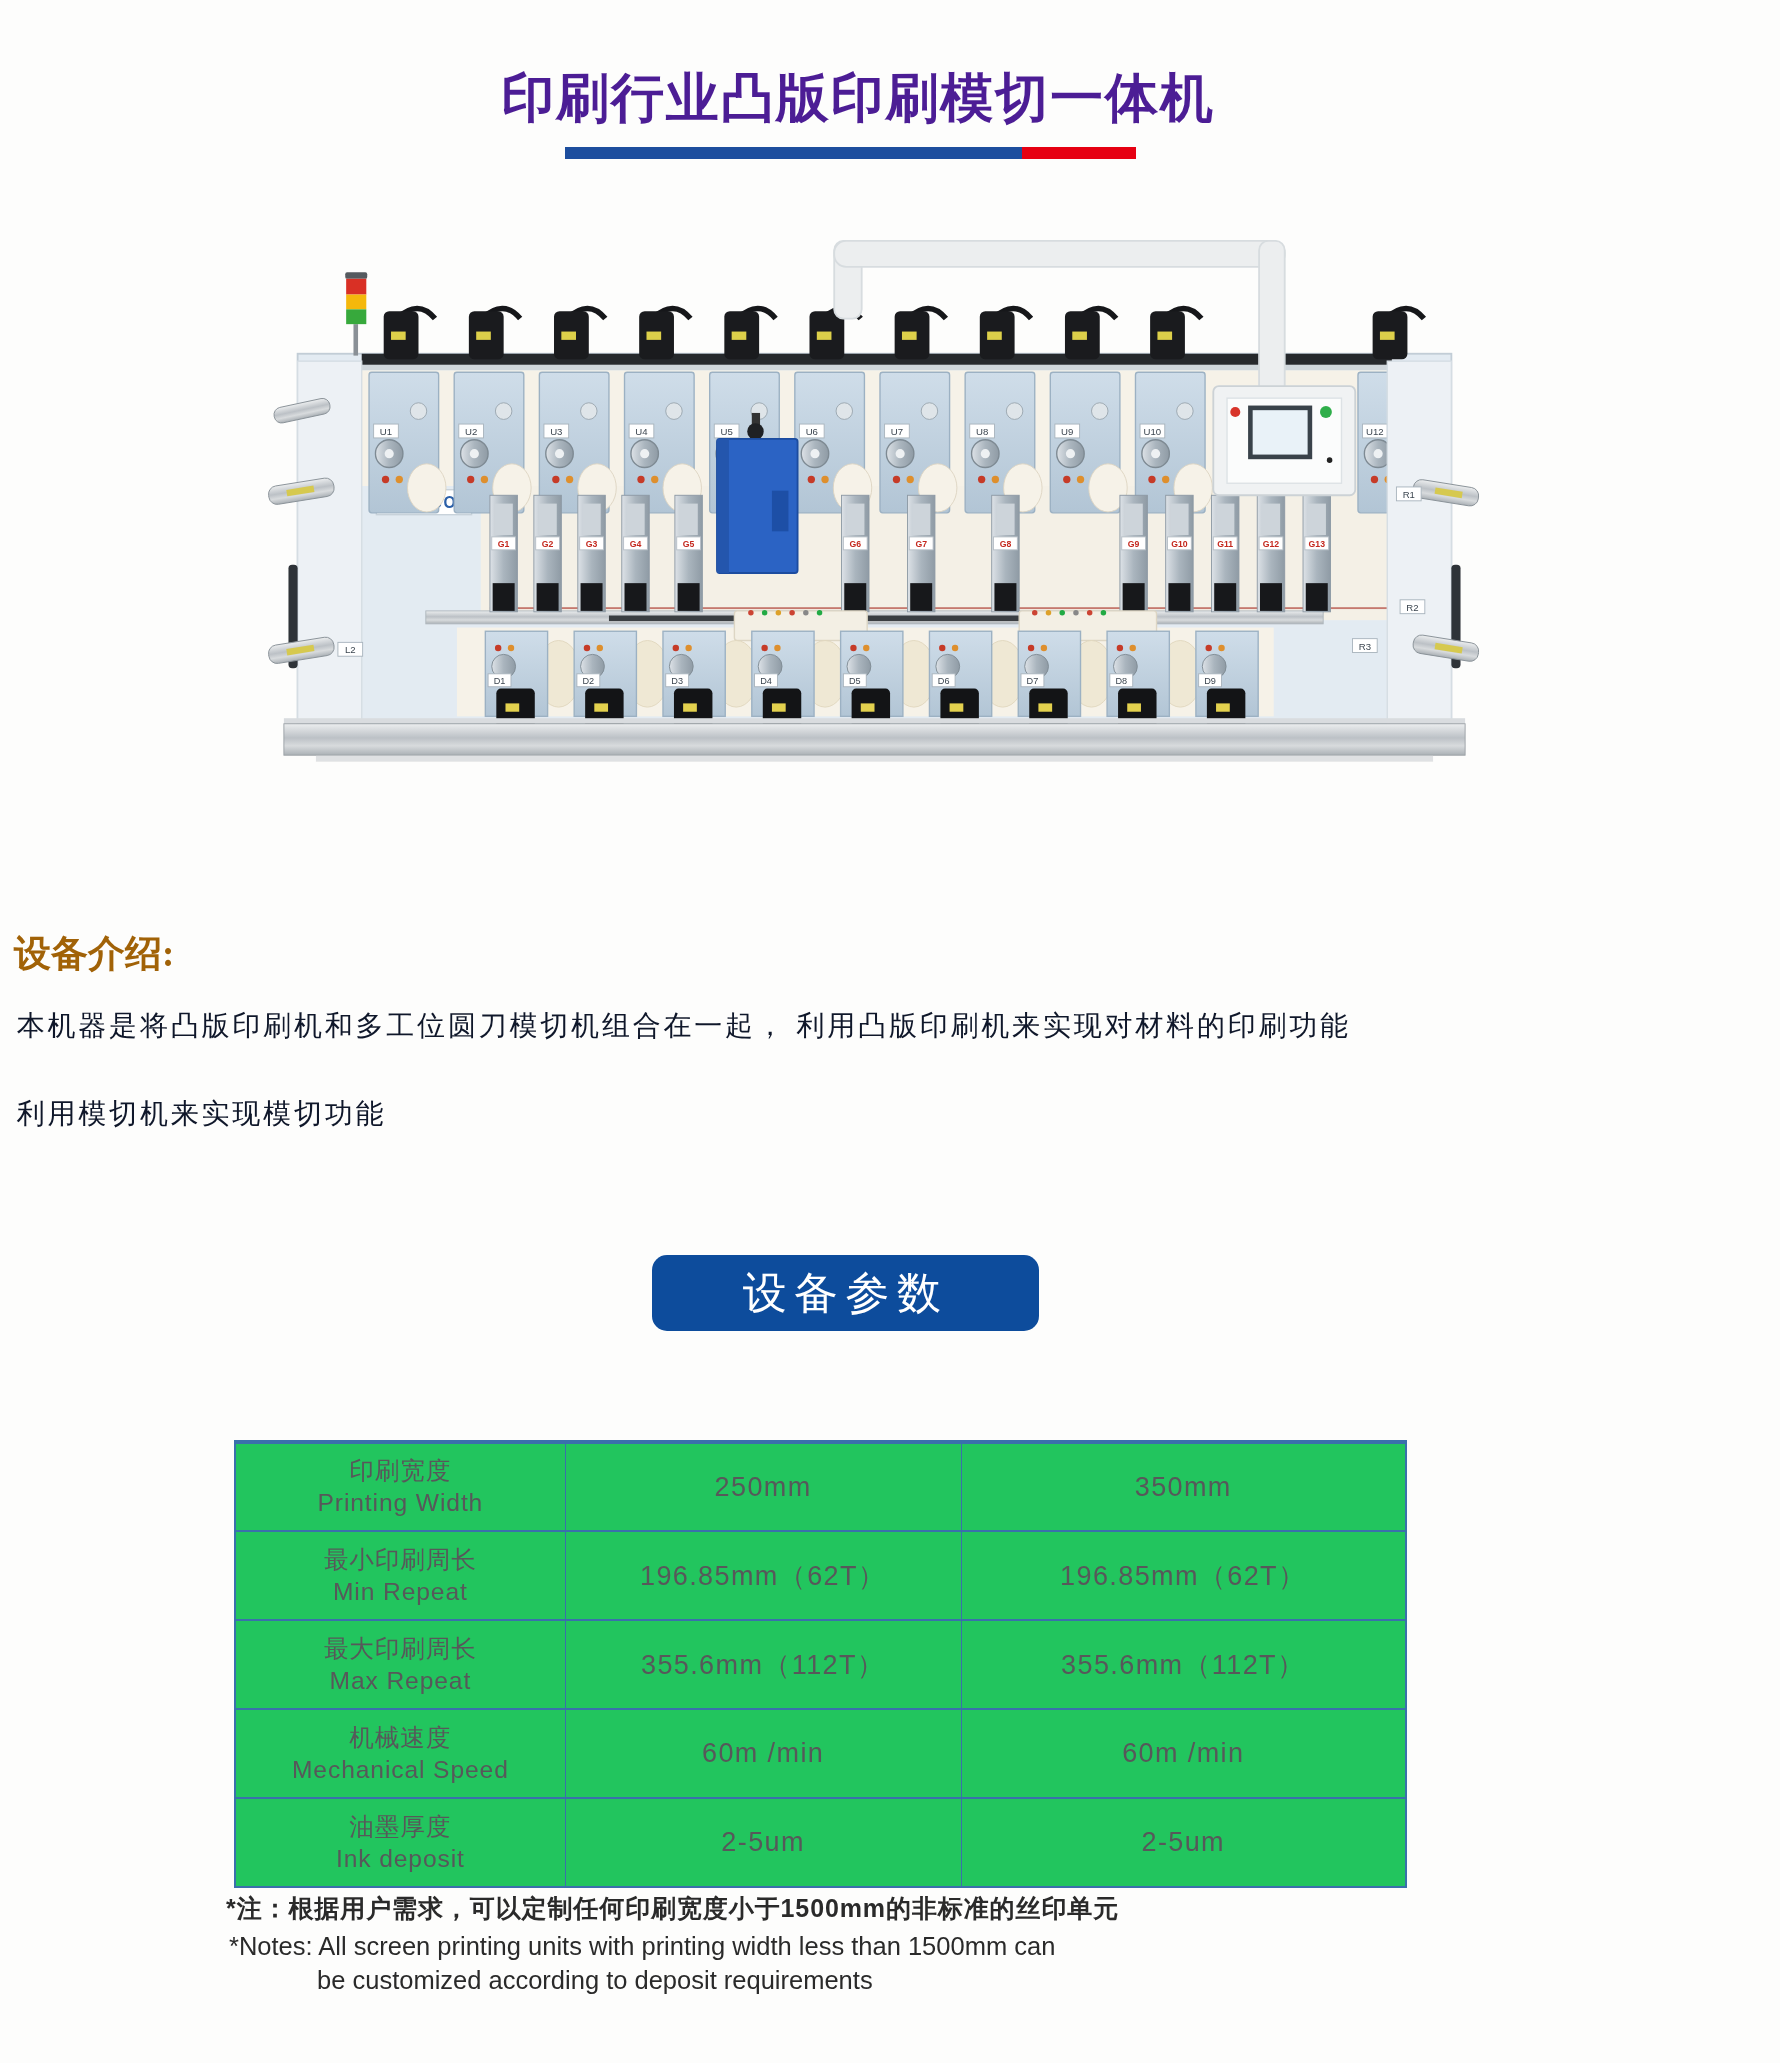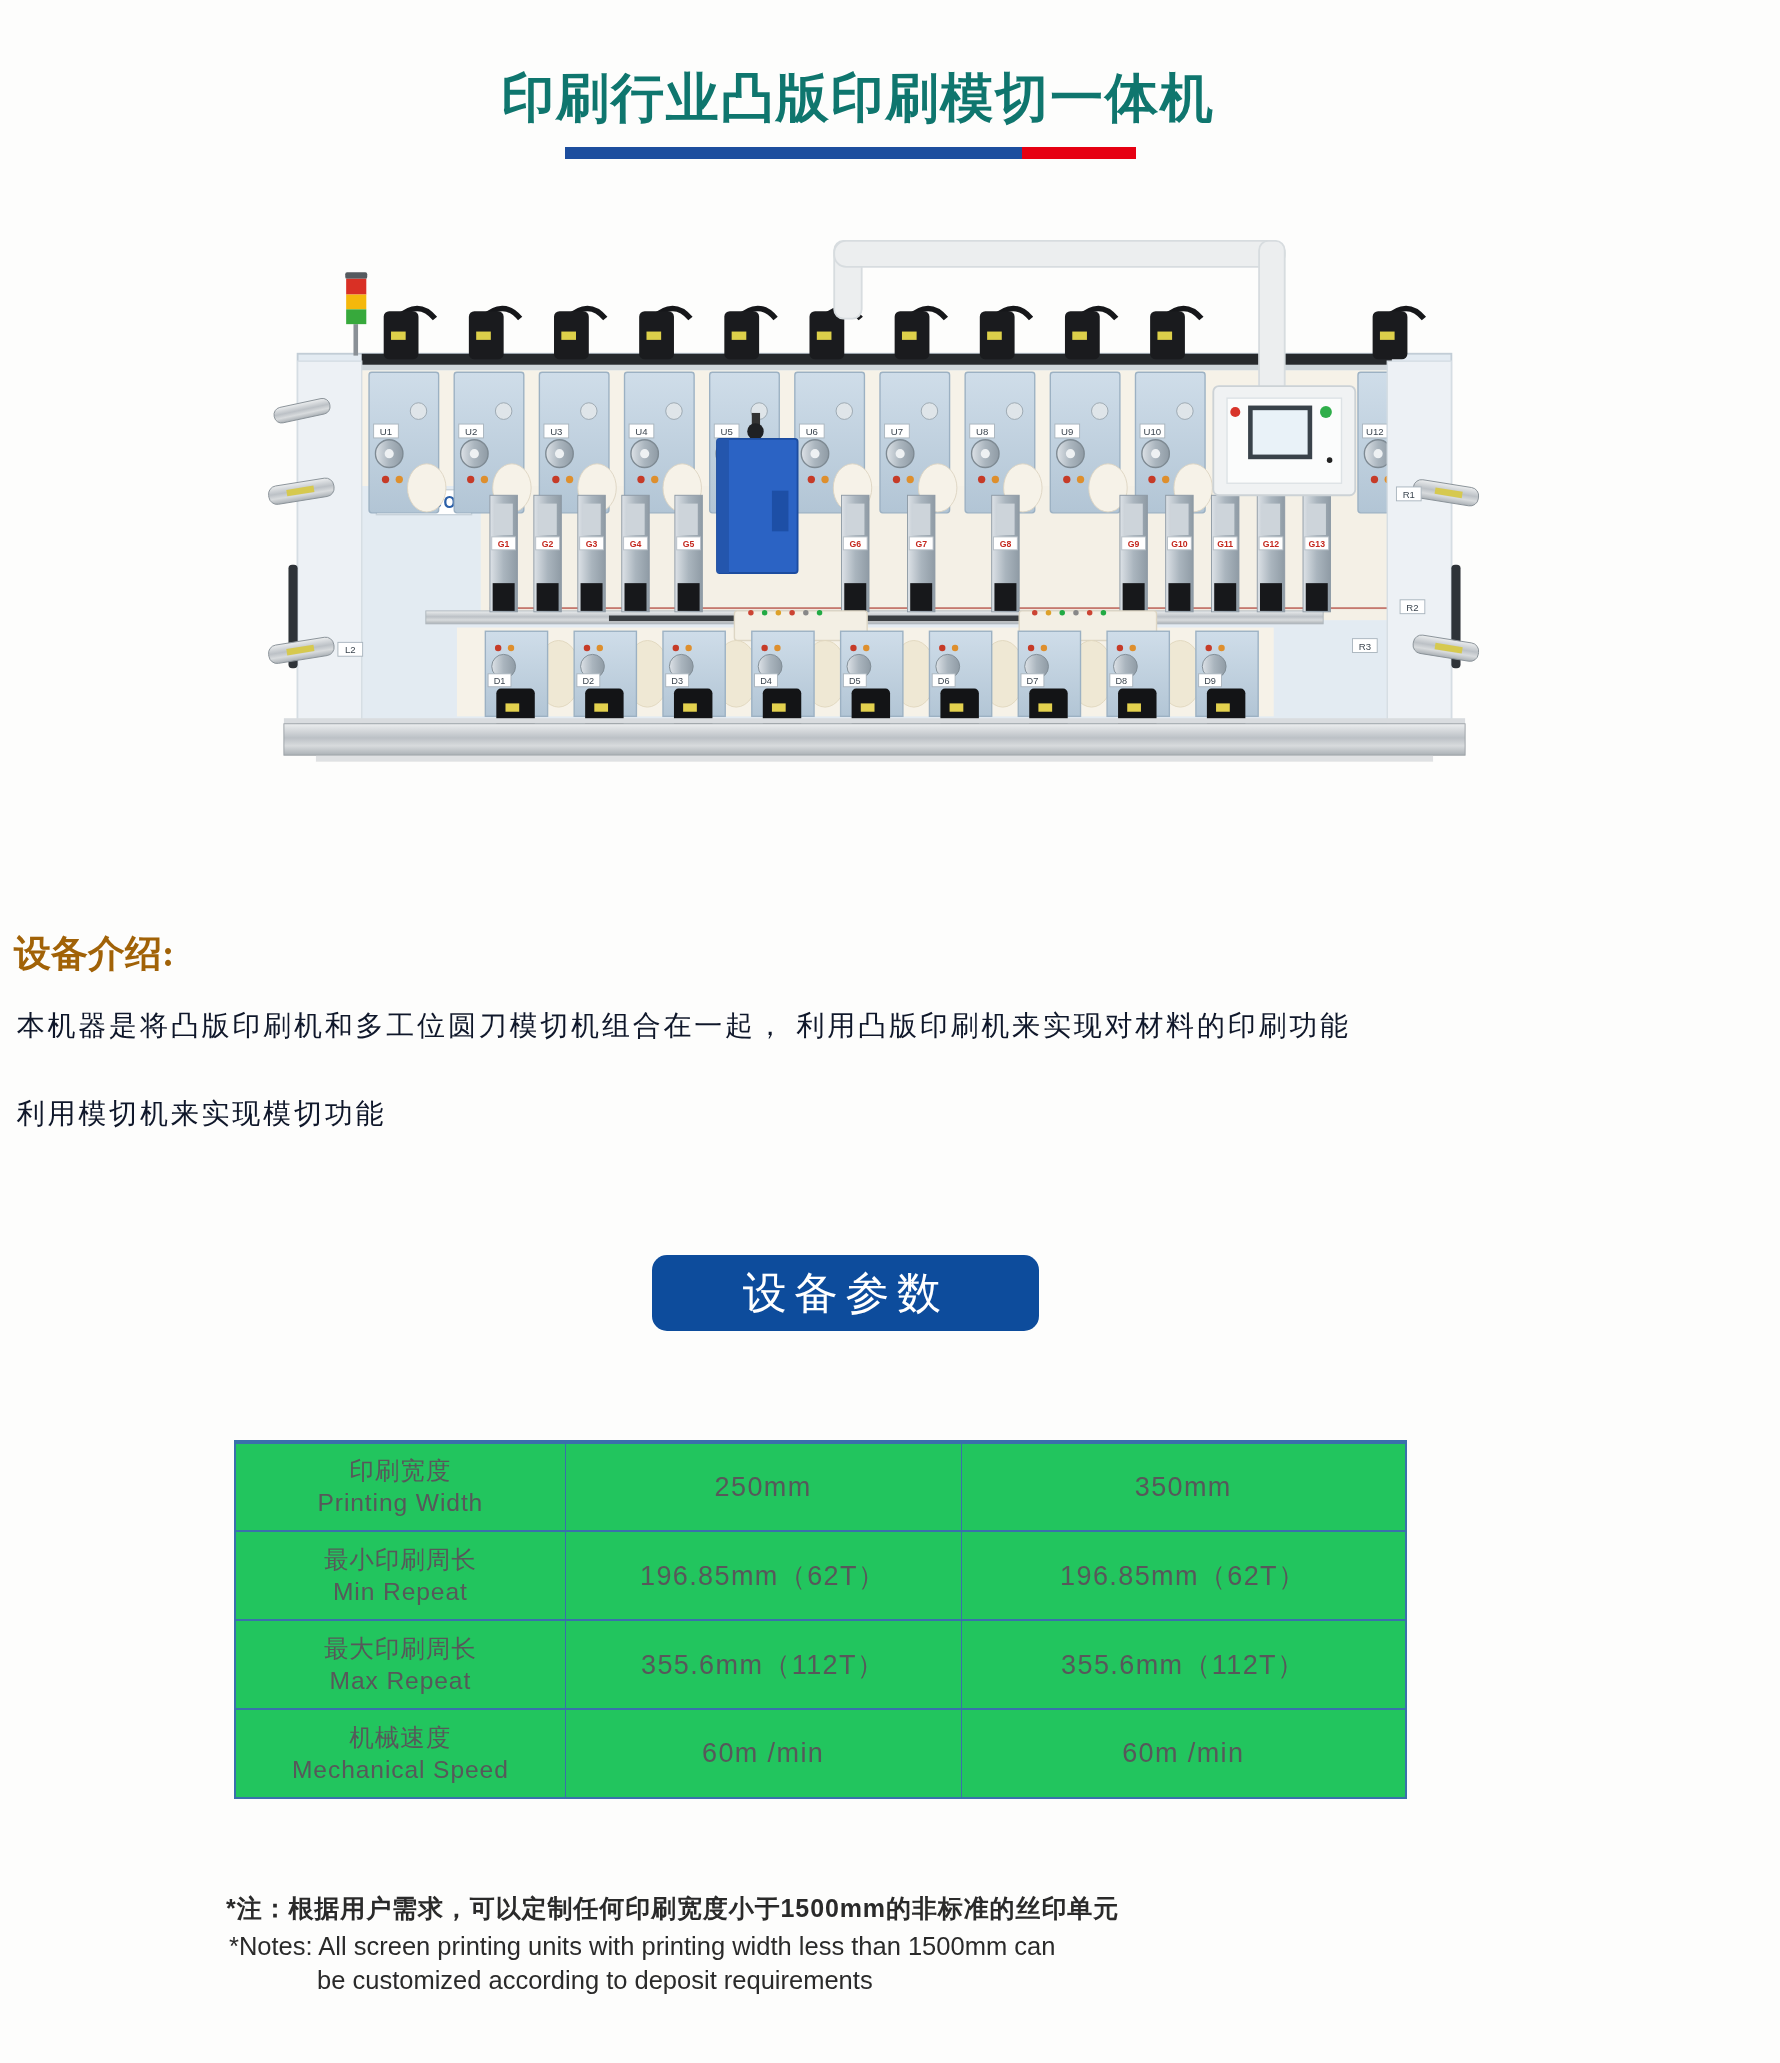--- a/index.html
+++ b/index.html
@@ -10,21 +10,21 @@
   }
   *{margin:0;padding:0;box-sizing:border-box;}
   html,body{background:#fdfdfc;}
   body{
     width:1780px;height:2064px;position:relative;
     font-family:"Liberation Sans","DejaVu Sans",sans-serif;
     color:#222;overflow:hidden;
   }
   .title{
     position:absolute;top:63px;left:0;width:1716px;text-align:center;
-    font-size:53px;font-weight:700;letter-spacing:1.9px;color:#0f766e;
+    font-size:53px;font-weight:700;letter-spacing:1.9px;color:#4c1d95;
     font-family:"Liberation Sans","DejaVu Sans",sans-serif;
   }
   .title-bar{
     position:absolute;left:565px;top:147px;width:571px;height:12px;
     display:flex;
   }
   .bar-blue{display:block;width:457px;height:100%;background:var(--bar-blue);}
   .bar-red{display:block;width:114px;height:100%;background:var(--bar-red);}
   .machine{
     position:absolute;left:261px;top:215px;width:1227px;height:555px;
@@ -535,20 +535,28 @@
           <td>355.6mm（112T）</td>
         </tr>
         <tr>
           <td class="param">
             <div>机械速度</div>
             <div>Mechanical Speed</div>
           </td>
           <td>60m /min</td>
           <td>60m /min</td>
         </tr>
+        <tr>
+          <td class="param">
+            <div>油墨厚度</div>
+            <div>Ink deposit</div>
+          </td>
+          <td>2-5um</td>
+          <td>2-5um</td>
+        </tr>
       </tbody>
   </table>
 
   <div class="notes">
     <p class="note-zh">*注：根据用户需求，可以定制任何印刷宽度小于1500mm的非标准的丝印单元</p>
     <p class="note-en1">*Notes: All screen printing units with printing width less than 1500mm can</p>
     <p class="note-en2">be customized according to deposit requirements</p>
   </div>
 
 </div>

